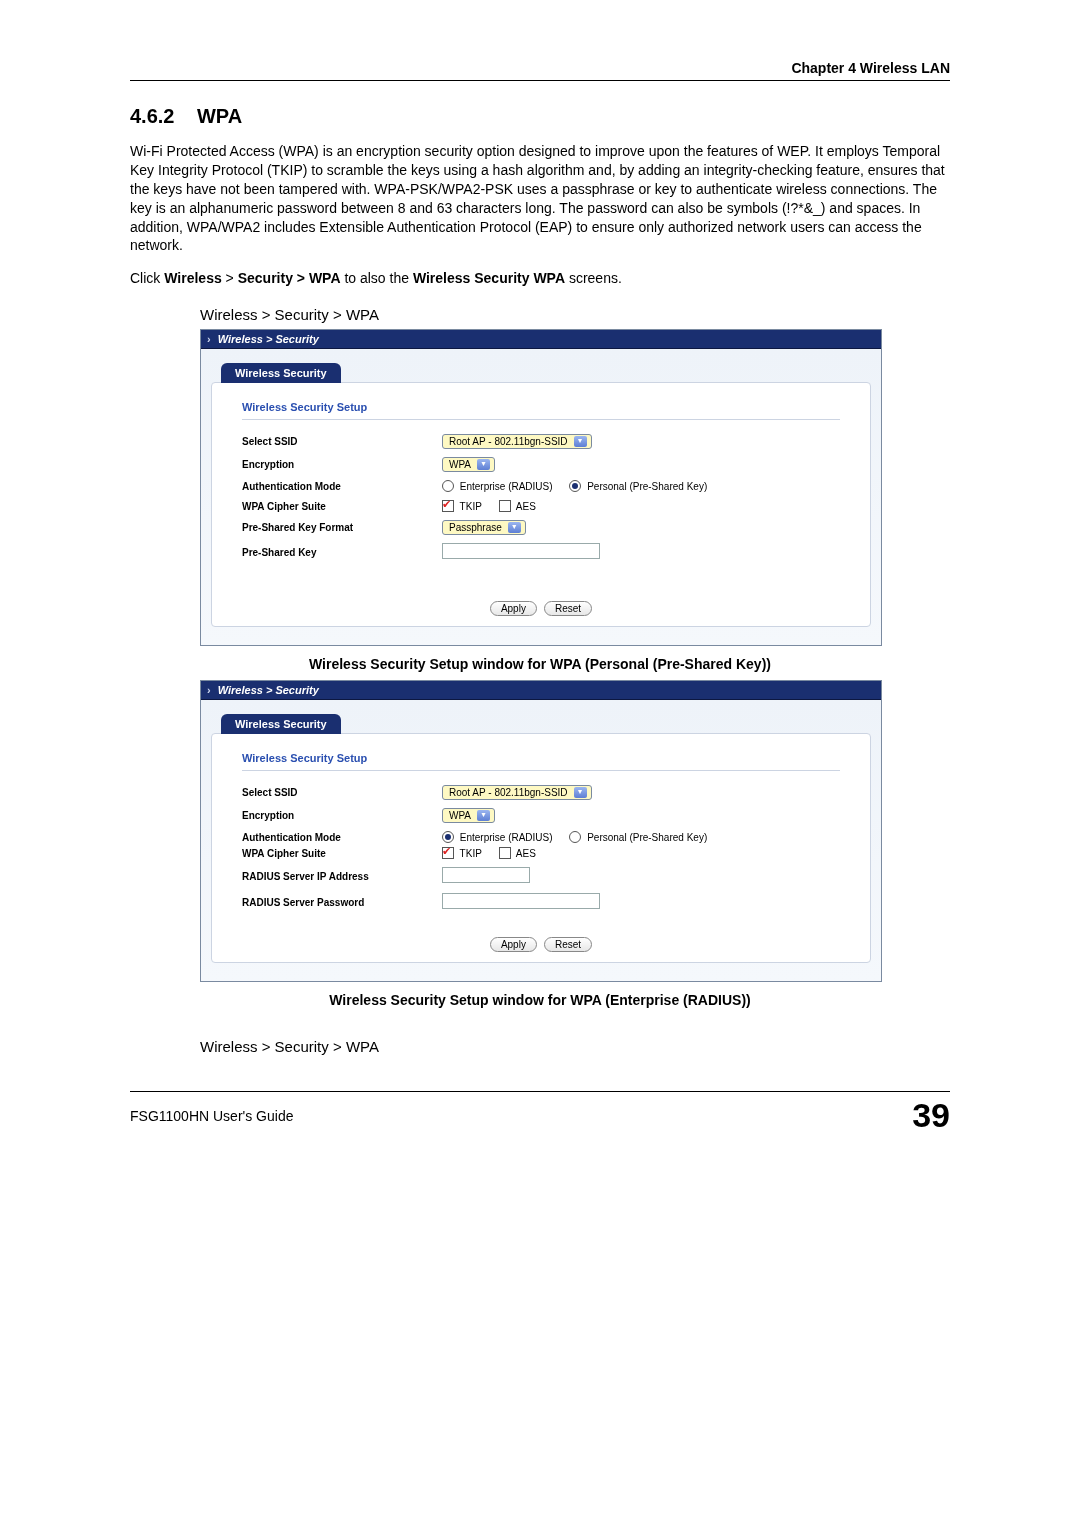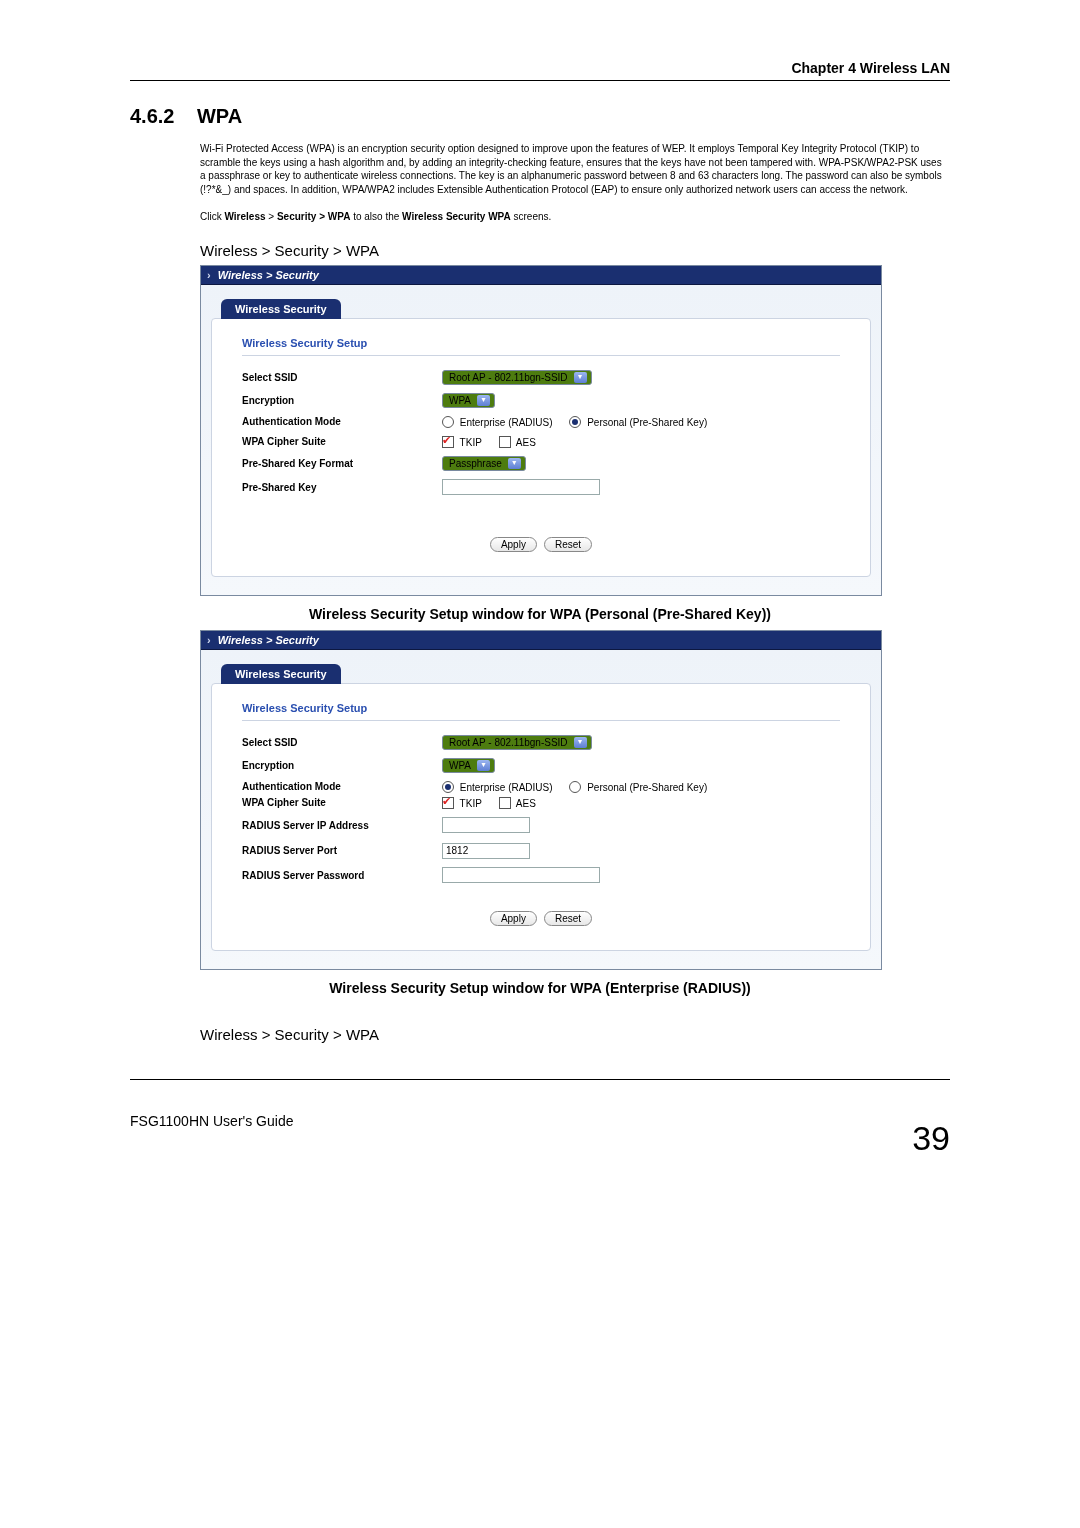--- a/index.html
+++ b/index.html
@@ -26,22 +26,21 @@
     font-size: 20px;
     display: inline-block;
     margin-right: 18px;
   }
   .section-title {
     font-weight: bold;
     font-size: 20px;
     display: inline-block;
   }
   .body-text {
-    margin-left: 70px;
-    font-size: 10px;
+    font-size: 14px;
     line-height: 1.35;
     margin-top: 14px;
   }
   .caption {
     margin-left: 70px;
     font-size: 15px;
     margin-top: 18px;
     margin-bottom: 6px;
   }
   .screenshot {
@@ -78,21 +77,21 @@
     padding: 4px 14px;
     border-radius: 6px 6px 0 0;
     display: inline-block;
     margin-left: 10px;
   }
   .ss-panel {
     background: #fff;
     border: 1px solid #ccd4e2;
     border-radius: 4px;
     margin-top: -1px;
-    padding: 18px 30px 24px 30px;
+    padding: 18px 30px 10px 30px;
   }
   .panel-title {
     color: #2a4fb0;
     font-weight: bold;
     font-size: 11px;
     border-bottom: 1px solid #ccd4e2;
     padding-bottom: 6px;
     margin-bottom: 14px;
   }
   .form-row {
@@ -107,21 +106,21 @@
     font-size: 10px;
   }
   .form-ctrl {
     flex: 1;
     font-size: 10px;
   }
   .fake-select {
     display: inline-flex;
     align-items: center;
     border: 1px solid #7a8aa0;
-    background: #4d7c0f;
+    background: #fef9c3;
     padding: 1px 4px 1px 6px;
     font-size: 10px;
     border-radius: 3px;
   }
   .sel-btn {
     display: inline-block;
     background: linear-gradient(#9bb6f0,#5e7fd4);
     color: #fff;
     width: 13px; height: 11px;
     margin-left: 6px;
@@ -203,23 +202,22 @@
     display: flex;
     justify-content: space-between;
     align-items: center;
     padding-top: 4px;
   }
   .footer-left {
     font-weight: normal;
     font-size: 14px;
   }
   .page-num {
-    font-weight: normal;
+    font-weight: bold;
     font-size: 34px;
-    margin-top: 35px;
   }
   .opt-gap { margin-right: 14px; }
 </style>
 </head>
 <body>
 
 <div class="page">
 
   <div class="header-right">Chapter 4 Wireless LAN</div>
 
@@ -363,26 +361,20 @@
           </div>
         </div>
 
         <div class="form-row">
           <div class="form-label">RADIUS Server IP Address</div>
           <div class="form-ctrl">
             <span class="fake-input short"></span>
           </div>
         </div>
 
-        <div class="form-row">
-          <div class="form-label">RADIUS Server Port</div>
-          <div class="form-ctrl">
-            <span class="fake-input short">1812</span>
-          </div>
-        </div>
 
         <div class="form-row">
           <div class="form-label">RADIUS Server Password</div>
           <div class="form-ctrl">
             <span class="fake-input"></span>
           </div>
         </div>
 
         <div class="btns" style="margin-top:26px">
           <span class="pill-btn">Apply</span>

